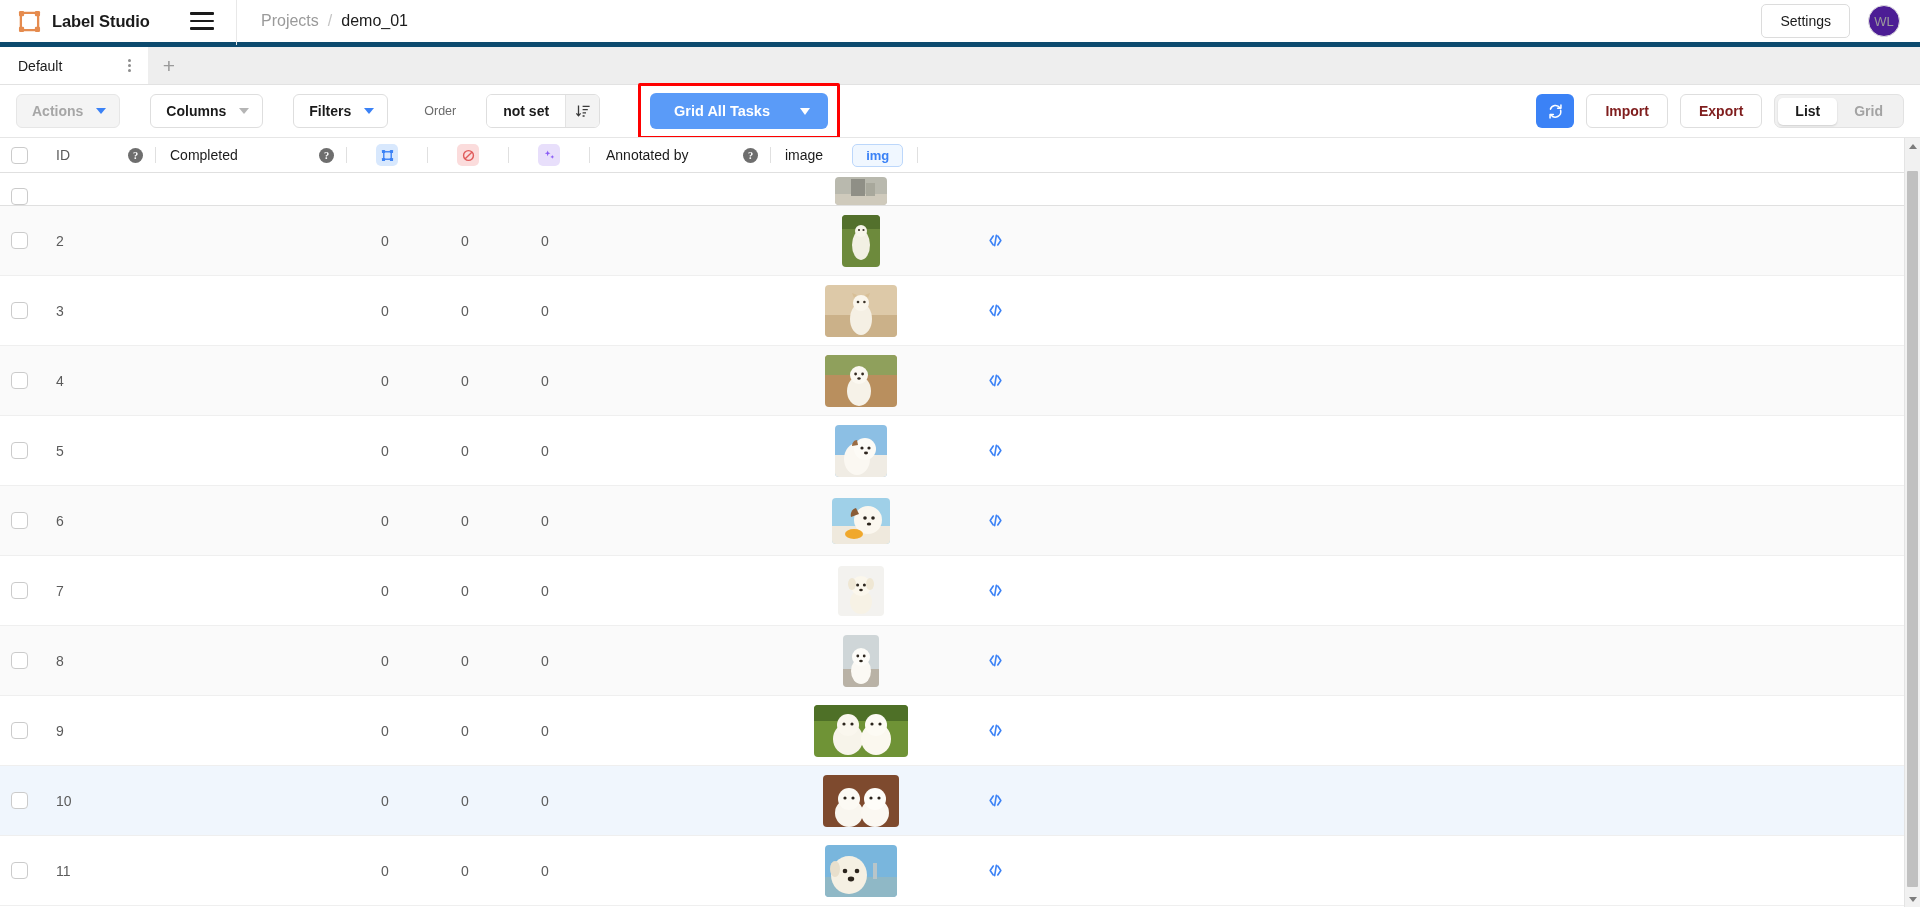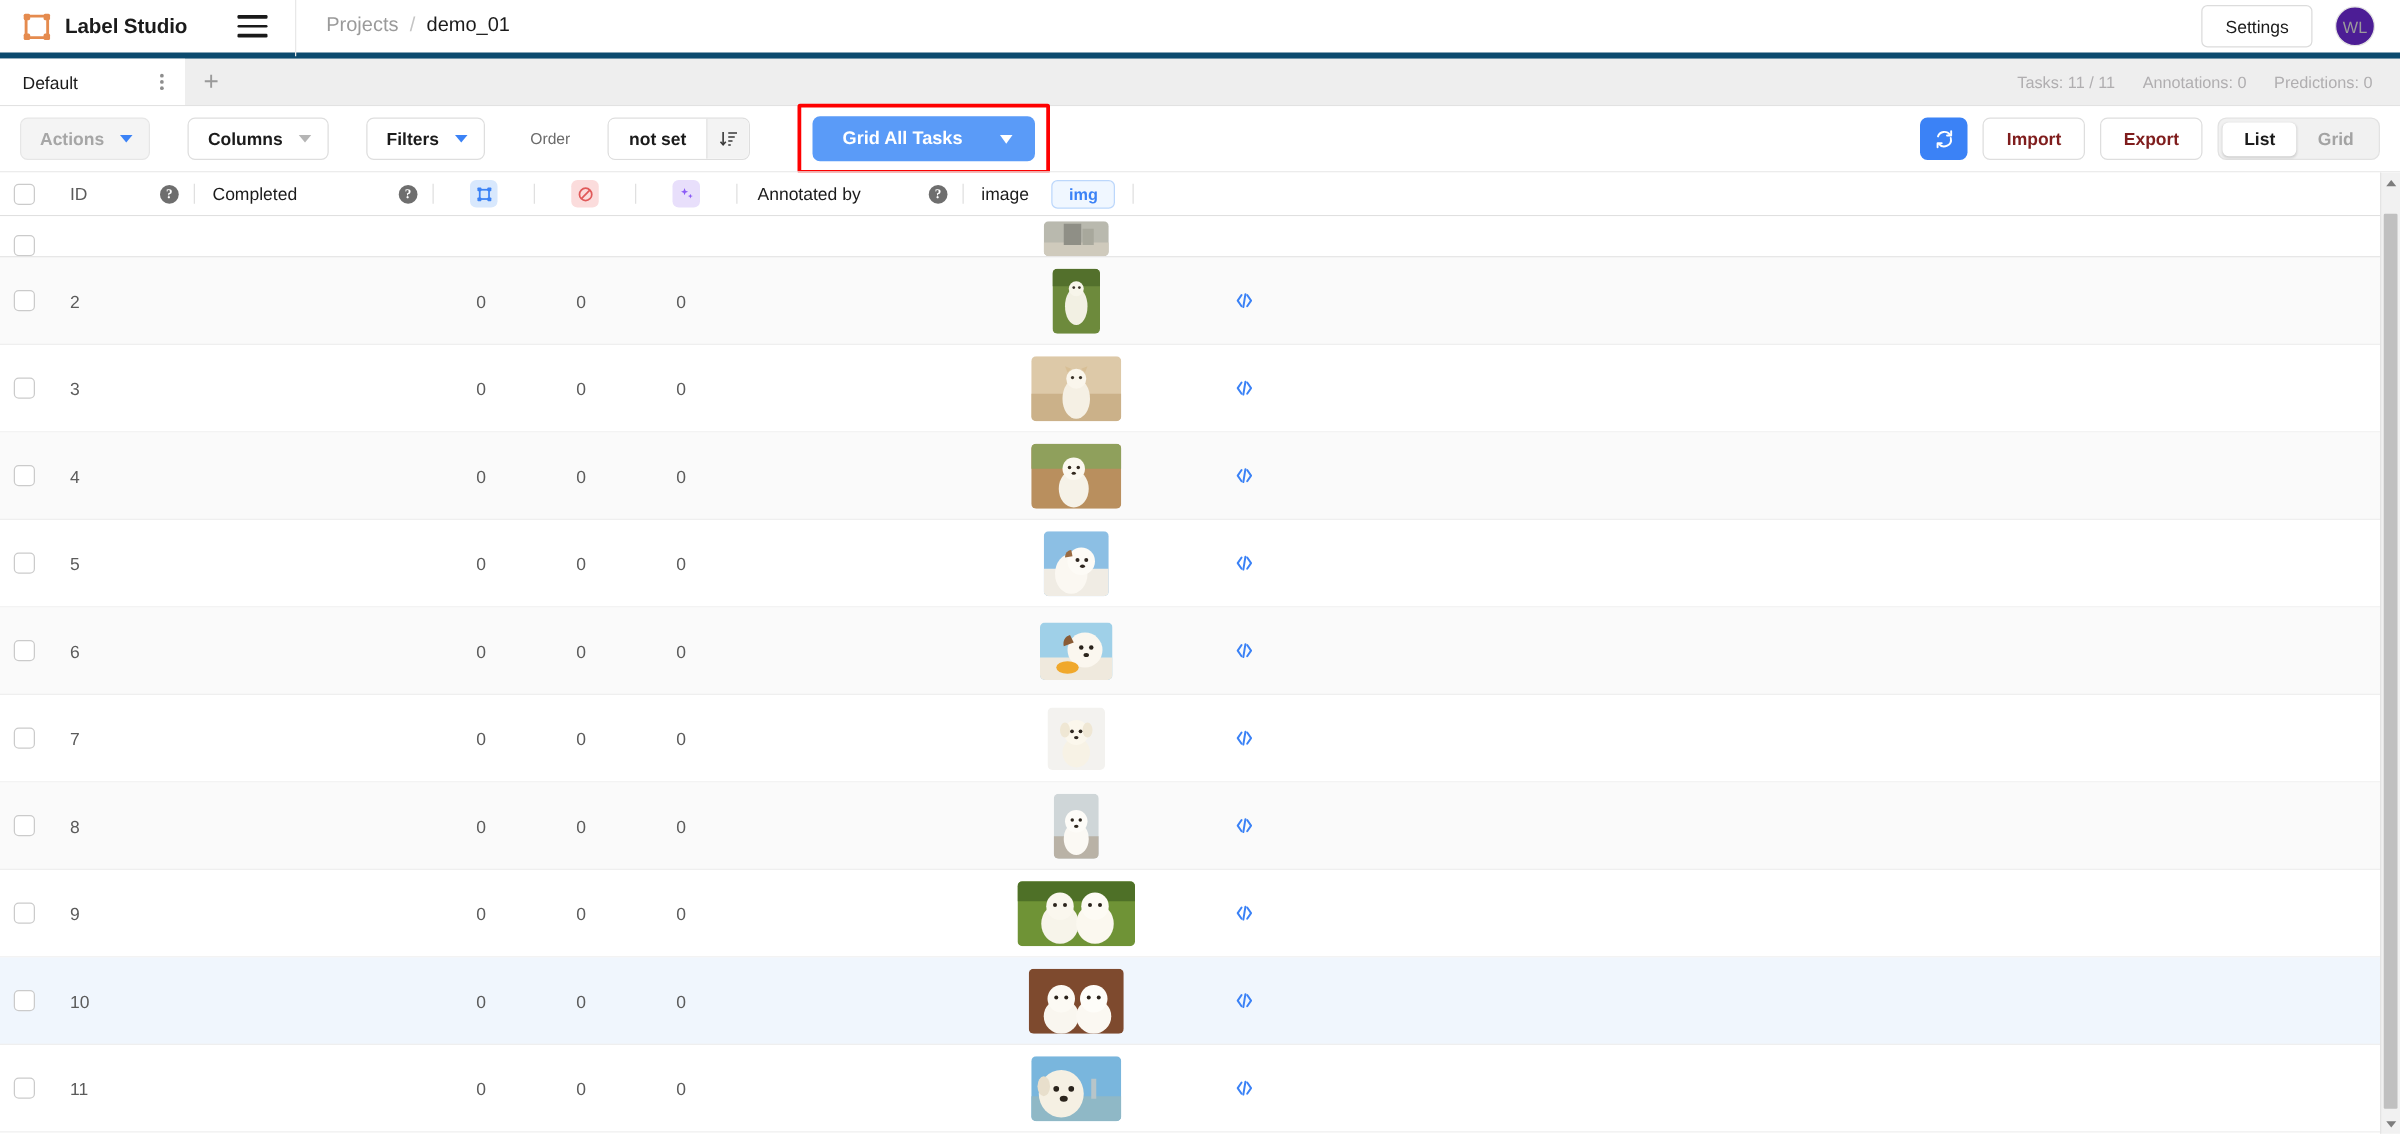--- a/index.html
+++ b/index.html
@@ -348,25 +348,20 @@
 <div class="tabsbar">
   <div class="tab">
     <span>Default</span>
     <span class="tab-kebab">
         <i></i>
         <i></i>
         <i></i>
       </span>
   </div>
   <div class="tab-add">+</div>
-  <div class="tabs-stats">
-    <span>Tasks: 11 / 11</span>
-    <span>Annotations: 0</span>
-    <span>Predictions: 0</span>
-  </div>
 </div>
 
 <div class="toolbar">
   <button class="tb-btn disabled">
     <span>Actions</span>
     <span class="chev"></span>
   </button>
 
   <button class="tb-btn">
     <span>Columns</span>
@@ -460,21 +455,21 @@
           <path d="M10 6.4l.6 1.5 1.5.6-1.5.6-.6 1.5-.6-1.5-1.5-.6 1.5-.6z" fill="#8b5cf6"></path>
         </svg>
       </span>
     </div>
     <div class="th-sep"></div>
     <div class="th c-annot" style="justify-content:space-between;padding:0 12px 0 16px">
       <span>Annotated by</span>
       <span class="qmark">?</span>
     </div>
     <div class="th-sep"></div>
-    <div class="th" style="padding:0 14px;gap:18px">
+    <div class="th" style="padding:0 14px;gap:29px">
       <span>image</span>
       <span class="img-chip">img</span>
     </div>
     <div class="th-sep"></div>
   </div>
 
   <div class="tbody">
 
     <div class="row partial">
       <div class="c-check">

